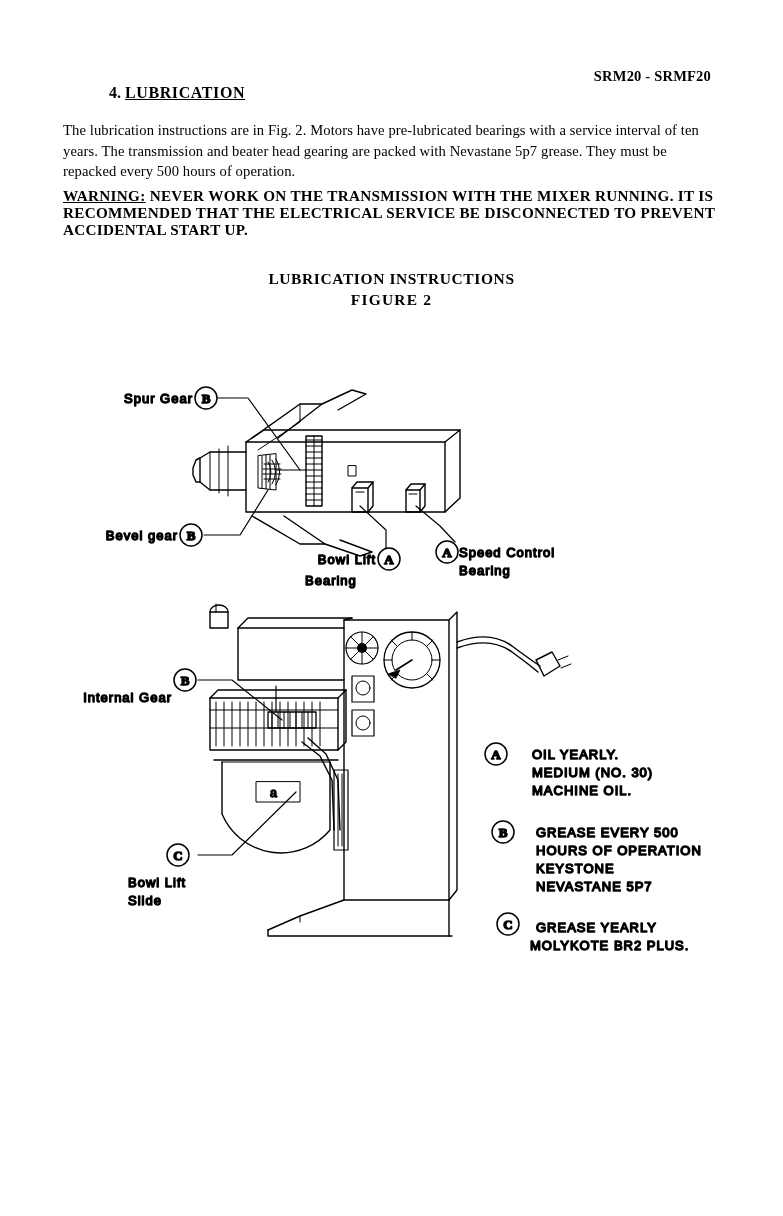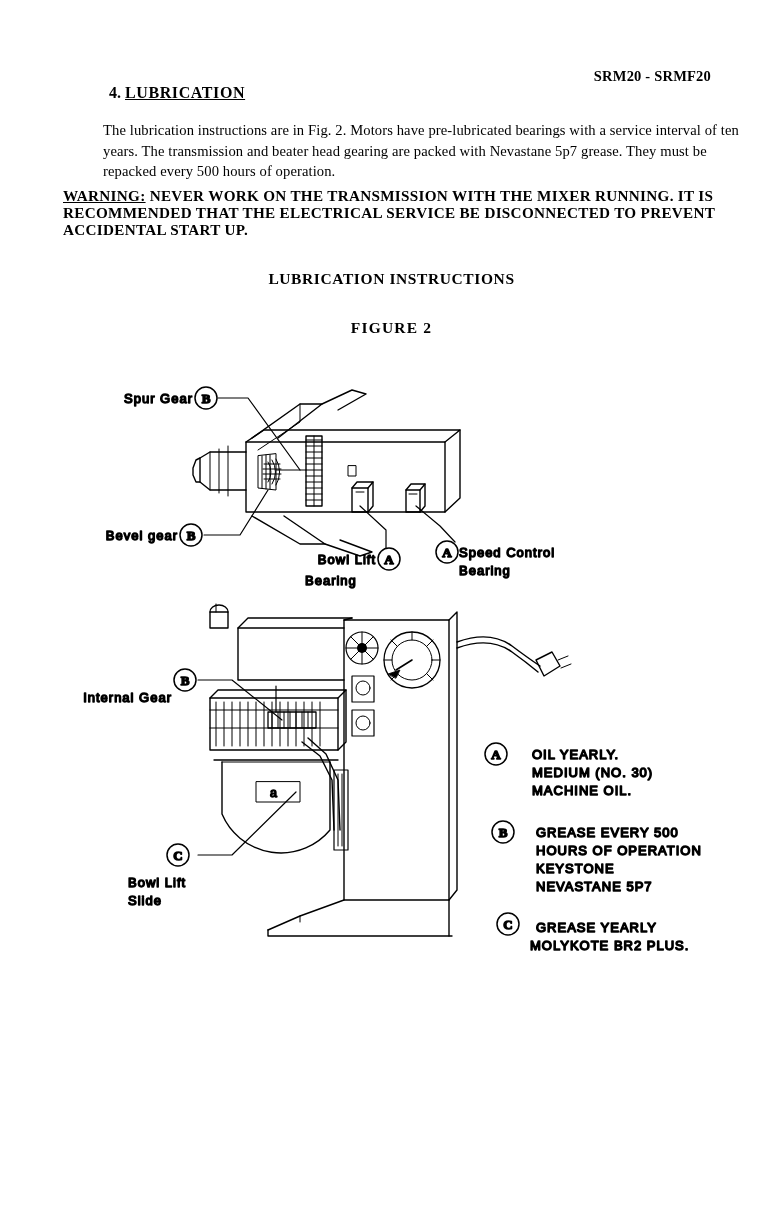--- a/index.html
+++ b/index.html
@@ -42,21 +42,20 @@
     text-decoration: underline;
     letter-spacing: 0.6px;
   }
   .body-para {
     position: absolute;
     left: 63px;
     width: 640px;
     font-size: 14.6px;
     line-height: 20.5px;
     letter-spacing: 0.1px;
-    margin-left: 40px;
   }
   .p1 { top: 120px; }
   .warning {
     position: absolute;
     left: 63px;
     top: 187px;
     width: 660px;
     font-size: 15.2px;
     line-height: 17px;
     font-weight: bold;
@@ -71,21 +70,20 @@
     left: 0;
     width: 783px;
     text-align: center;
     font-size: 15.5px;
     font-weight: bold;
     line-height: 21px;
     letter-spacing: 0.6px;
   }
   .fig-title .line2 {
     letter-spacing: 1.2px;
-    margin-top: 28px;
   }
   .figure {
     position: absolute;
     left: 0;
     top: 330px;
     width: 783px;
     height: 650px;
   }
   .page-footer {
     position: absolute;

